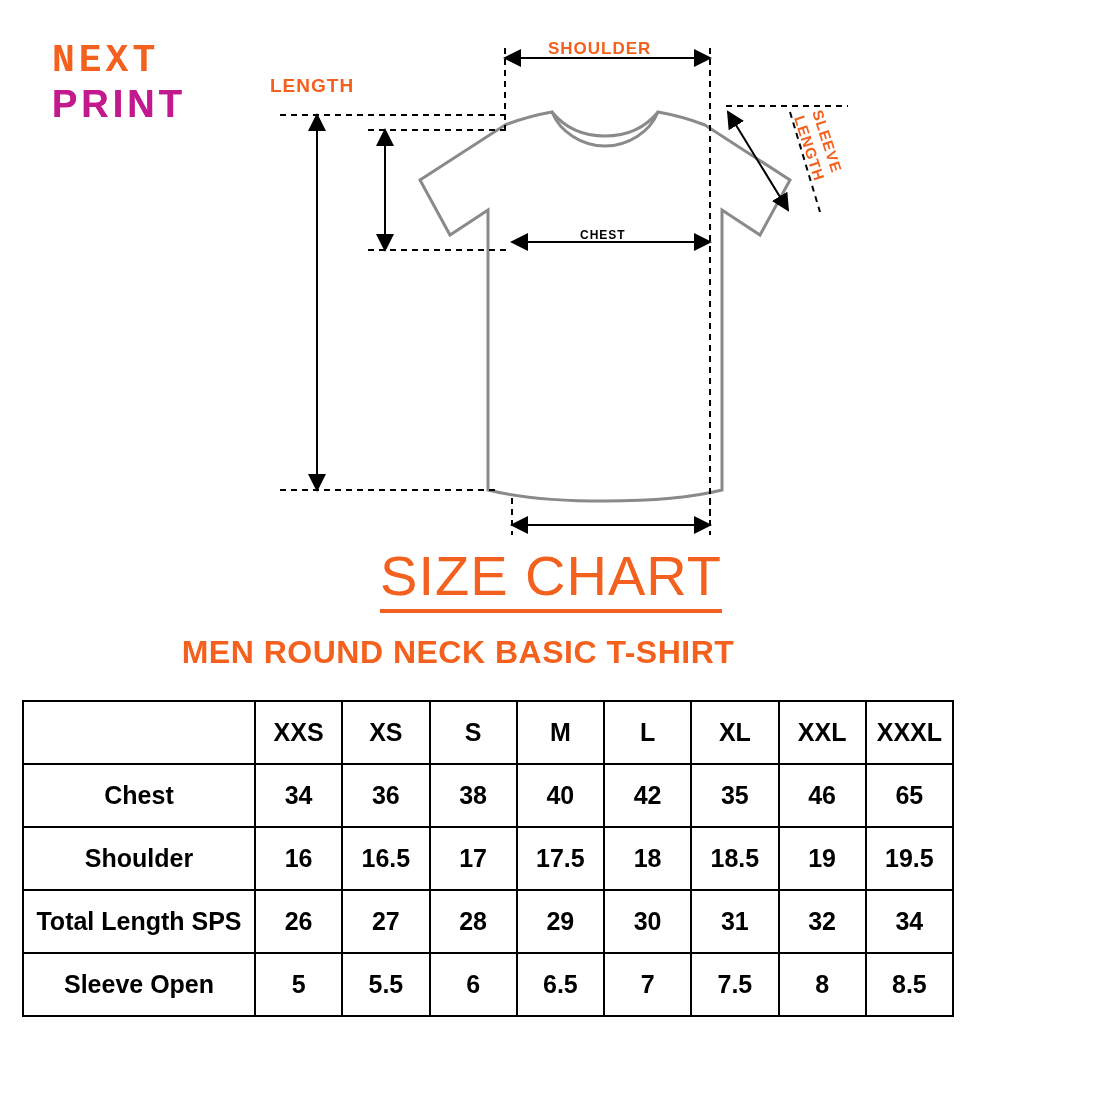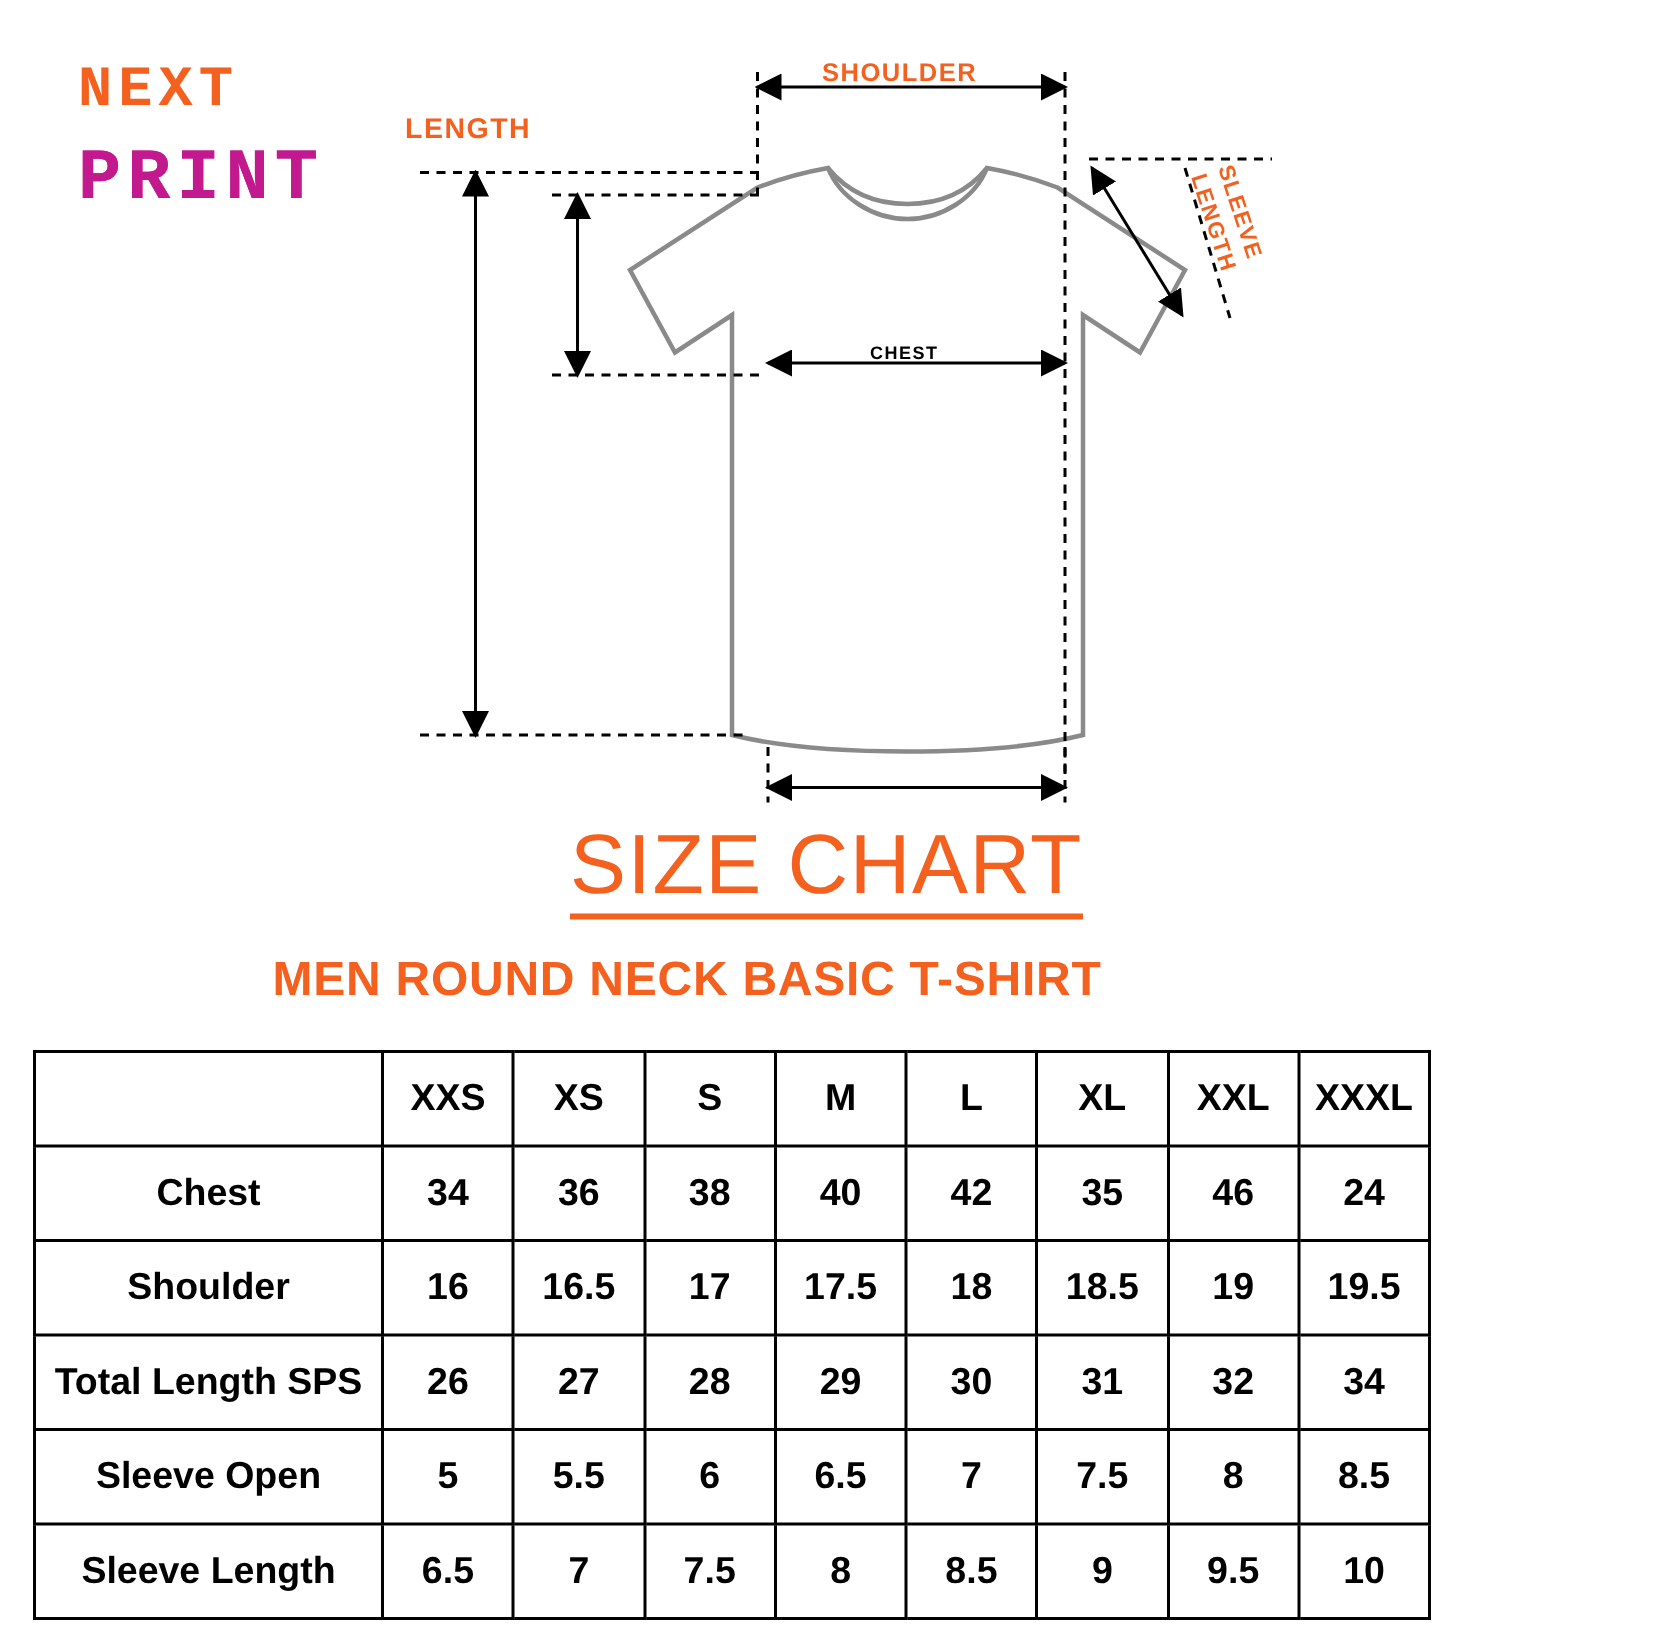--- a/index.html
+++ b/index.html
@@ -31,26 +31,26 @@
     color: #f4601e;
     line-height: 1;
     position: relative;
     display: inline-block;
   }
   #logo .logo-line1 .arrowx {
     color: #f4601e;
     position: relative;
   }
   #logo .logo-line2 {
-    font-family: Liberation Mono, monospace;
-    font-weight: bold;
-    font-size: 48px;
+    font-family: Liberation Sans, sans-serif;
+    font-weight: bold;
+    font-size: 38px;
     letter-spacing: 4px;
     line-height: 1;
-    margin-top: 16px;
+    margin-top: 5px;
     background: linear-gradient(90deg, #e8208a 0%, #d41b8e 35%, #a91fa0 70%, #7b1fa2 100%);
     -webkit-background-clip: text;
     background-clip: text;
     color: #c2198f;
   }
 
   
   #diagram {
     position: absolute;
     left: 260px;
@@ -232,21 +232,21 @@
   <tbody>
     <tr>
       <td class="rowlabel">Chest</td>
       <td class="val">34</td>
       <td class="val">36</td>
       <td class="val">38</td>
       <td class="val">40</td>
       <td class="val">42</td>
       <td class="val">35</td>
       <td class="val">46</td>
-      <td class="val">24</td>
+      <td class="val">65</td>
     </tr>
     <tr>
       <td class="rowlabel">Shoulder</td>
       <td class="val">16</td>
       <td class="val">16.5</td>
       <td class="val">17</td>
       <td class="val">17.5</td>
       <td class="val">18</td>
       <td class="val">18.5</td>
       <td class="val">19</td>
@@ -267,25 +267,14 @@
       <td class="rowlabel">Sleeve Open</td>
       <td class="val">5</td>
       <td class="val">5.5</td>
       <td class="val">6</td>
       <td class="val">6.5</td>
       <td class="val">7</td>
       <td class="val">7.5</td>
       <td class="val">8</td>
       <td class="val">8.5</td>
     </tr>
-    <tr>
-      <td class="rowlabel">Sleeve Length</td>
-      <td class="val">6.5</td>
-      <td class="val">7</td>
-      <td class="val">7.5</td>
-      <td class="val">8</td>
-      <td class="val">8.5</td>
-      <td class="val">9</td>
-      <td class="val">9.5</td>
-      <td class="val">10</td>
-    </tr>
   </tbody>
 </table>
 
 </body></html>

